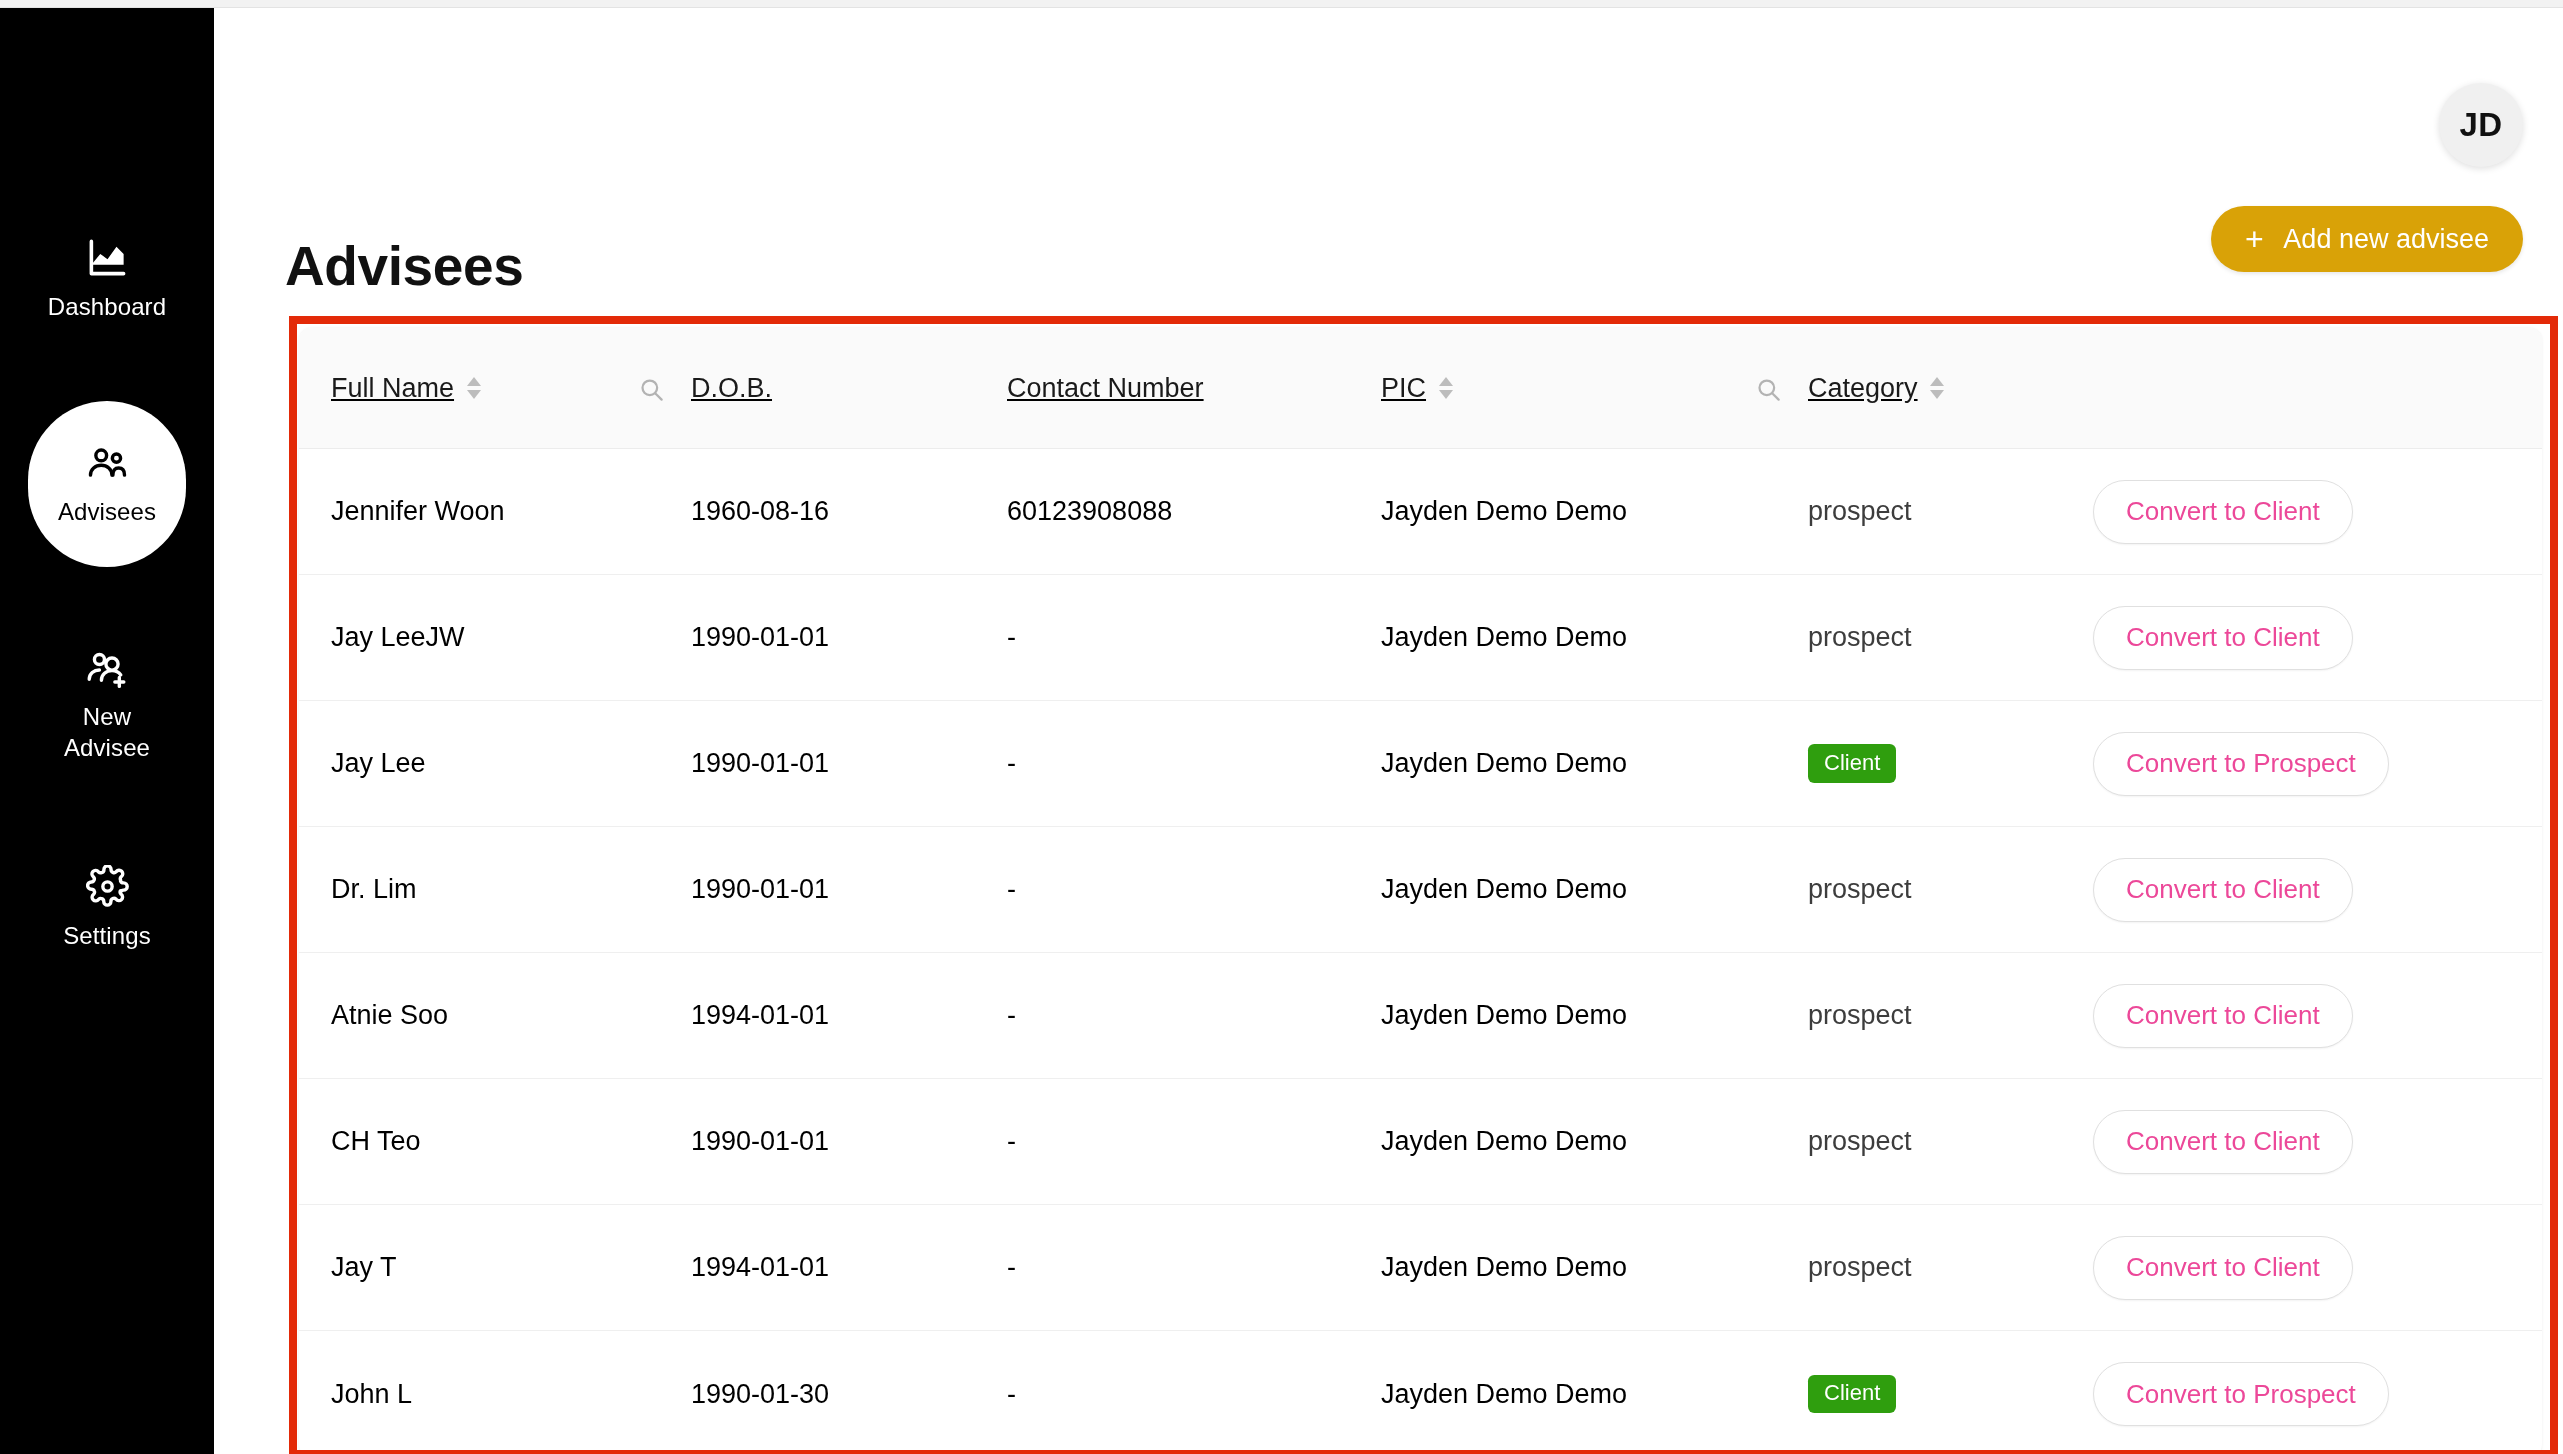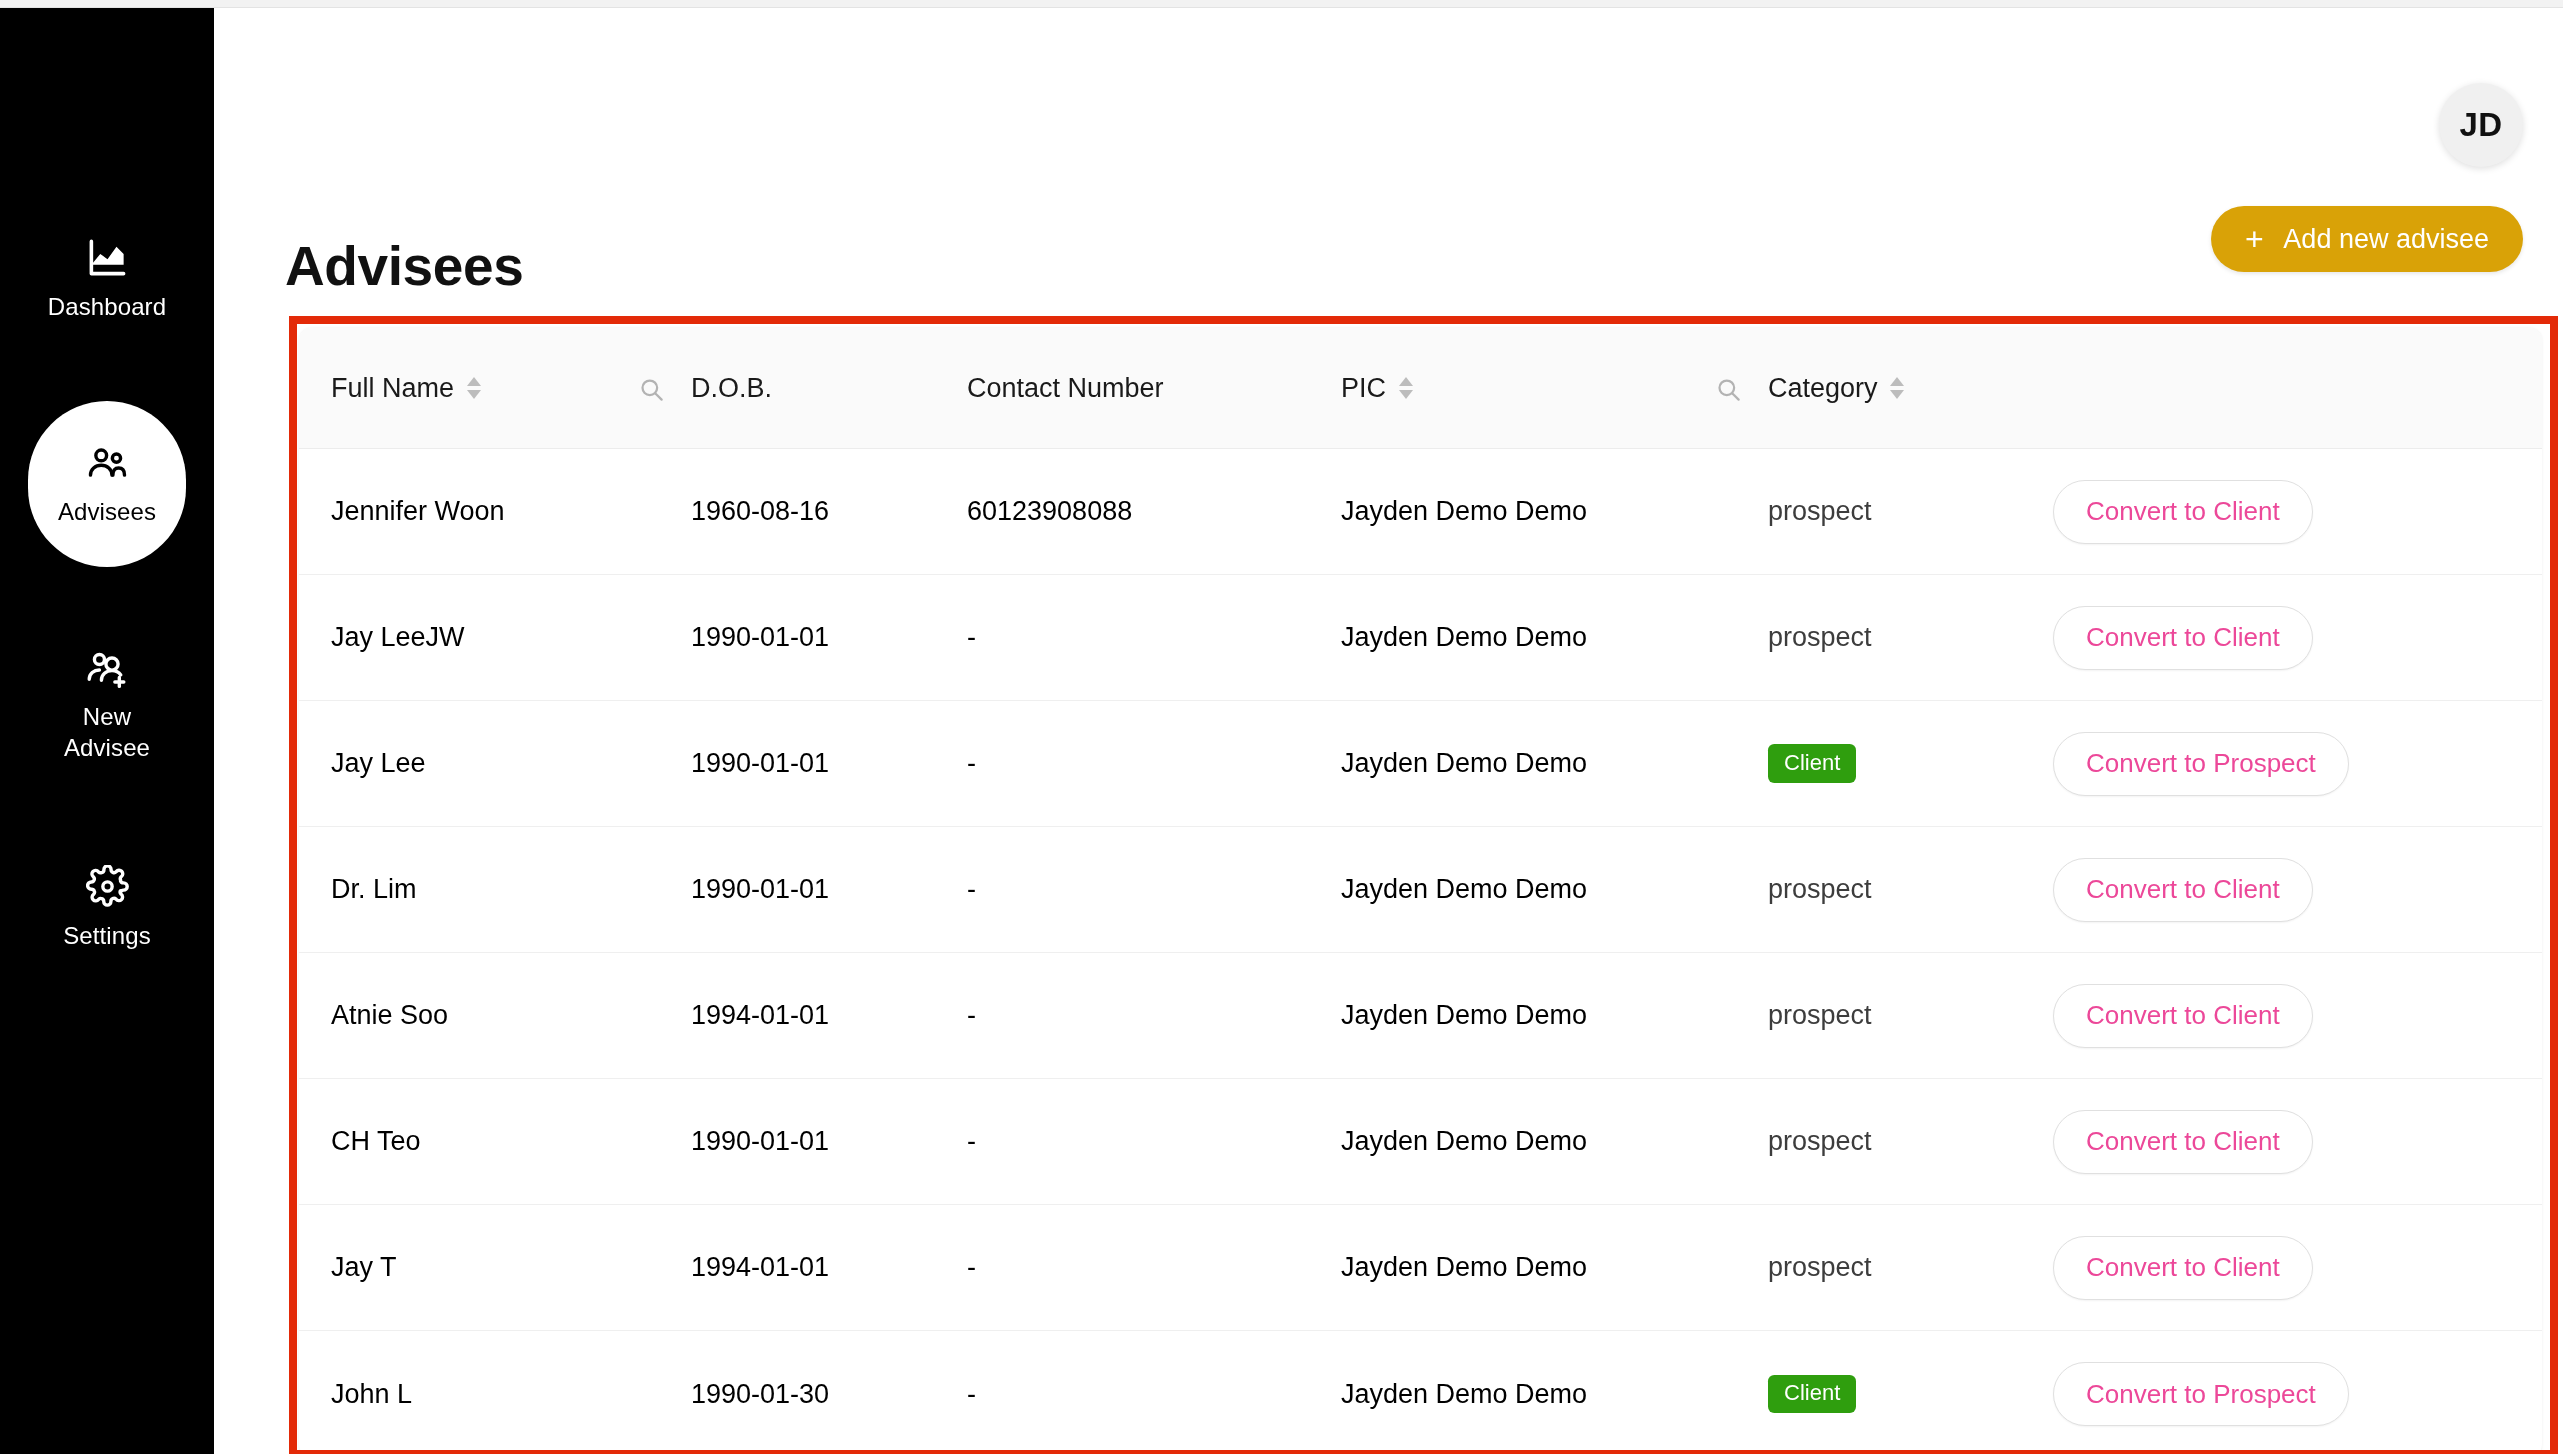--- a/index.html
+++ b/index.html
@@ -144,27 +144,28 @@
     display: flex;
     align-items: center;
     height: 126px;
     border-bottom: 0.9px solid #efefef;
     box-sizing: border-box;
   }
   .thead {
     background: #fafafa;
     height: 121px;
     border-bottom: 0.9px solid #ececec;
+    text-decoration: underline;
   }
   .tbody .tr:last-child { border-bottom: none; }
 
   .c-name    { width: 392px; padding-left: 32px; box-sizing: border-box; }
   .c-search1 { width: 0; position: relative; }
   .c-dob     { width: 276px; }
-  .c-contact { width: 374px; }
+  .c-contact { width: 374px; margin-left: 40px; }
   .c-pic     { width: 427px; }
   .c-search2 { width: 0; position: relative; }
   .c-cat     { width: 285px; }
   .c-act     { flex: 1; }
 
   .th {
     font-size: 27px;
     color: #1a1a1a;
     display: flex;
     align-items: center;

